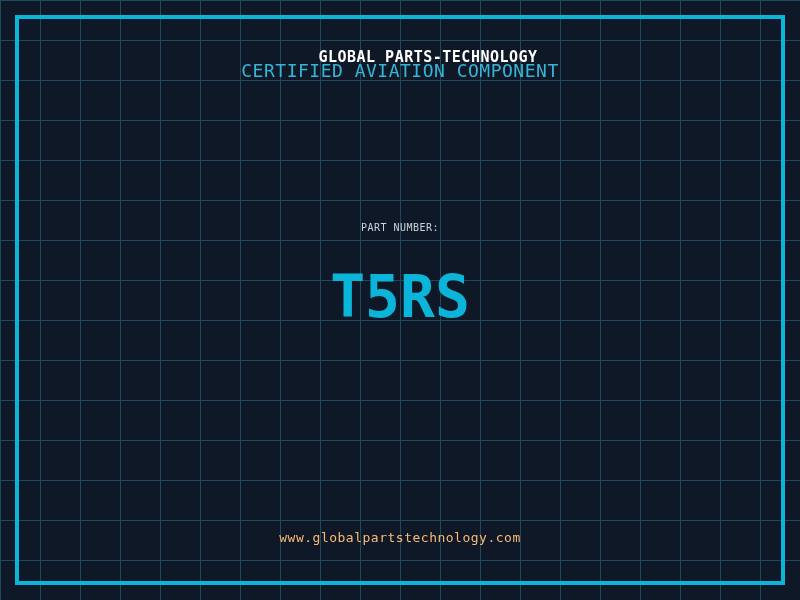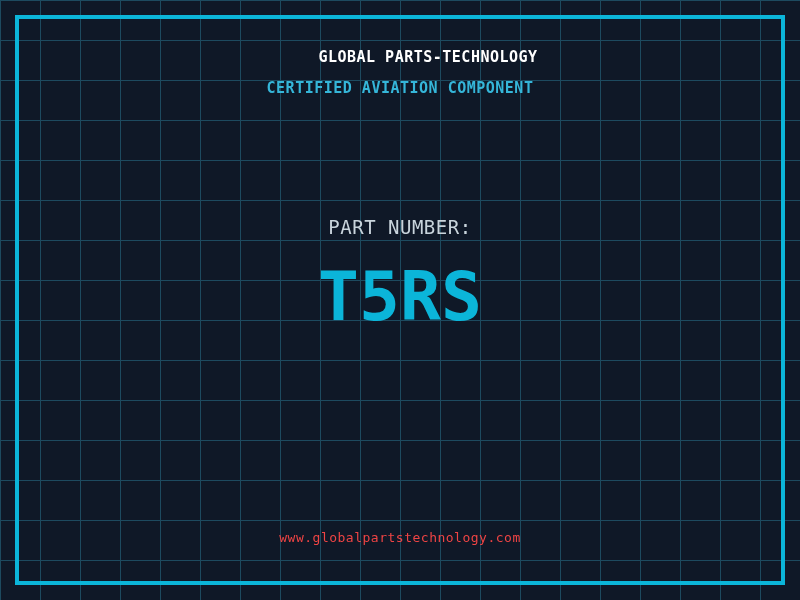--- a/index.html
+++ b/index.html
@@ -45,47 +45,46 @@
   .company-title {
     top: 49px;
     font-size: 15px;
     line-height: 17px;
     font-weight: bold;
     letter-spacing: 0.5px;
     color: #ffffff;
     padding-left: 28px;
   }
   .subtitle {
-    top: 81px;
-    font-size: 15px;
+    top: 63px;
+    font-size: 18px;
     line-height: 15px;
     letter-spacing: 0.5px;
     color: #35b6d9;
-    font-weight: bold;
   }
   .part-label {
     top: 219px;
-    font-size: 19px;
+    font-size: 10px;
     line-height: 17px;
     letter-spacing: 0.5px;
     color: #c9d4dc;
   }
   .part-number {
     top: 264px;
-    font-size: 68px;
+    font-size: 58px;
     line-height: 66px;
     font-weight: bold;
     color: #0bb5d9;
   }
   .website {
     top: 530px;
     font-size: 13px;
     line-height: 16px;
     letter-spacing: 0.5px;
-    color: #ef4444;
+    color: #fdba74;
   }
 </style>
 </head>
 <body>
 
 <div class="screen">
   <div class="grid-overlay"></div>
   <div class="frame"></div>
 
   <div class="text-line company-title">GLOBAL PARTS-TECHNOLOGY</div>

